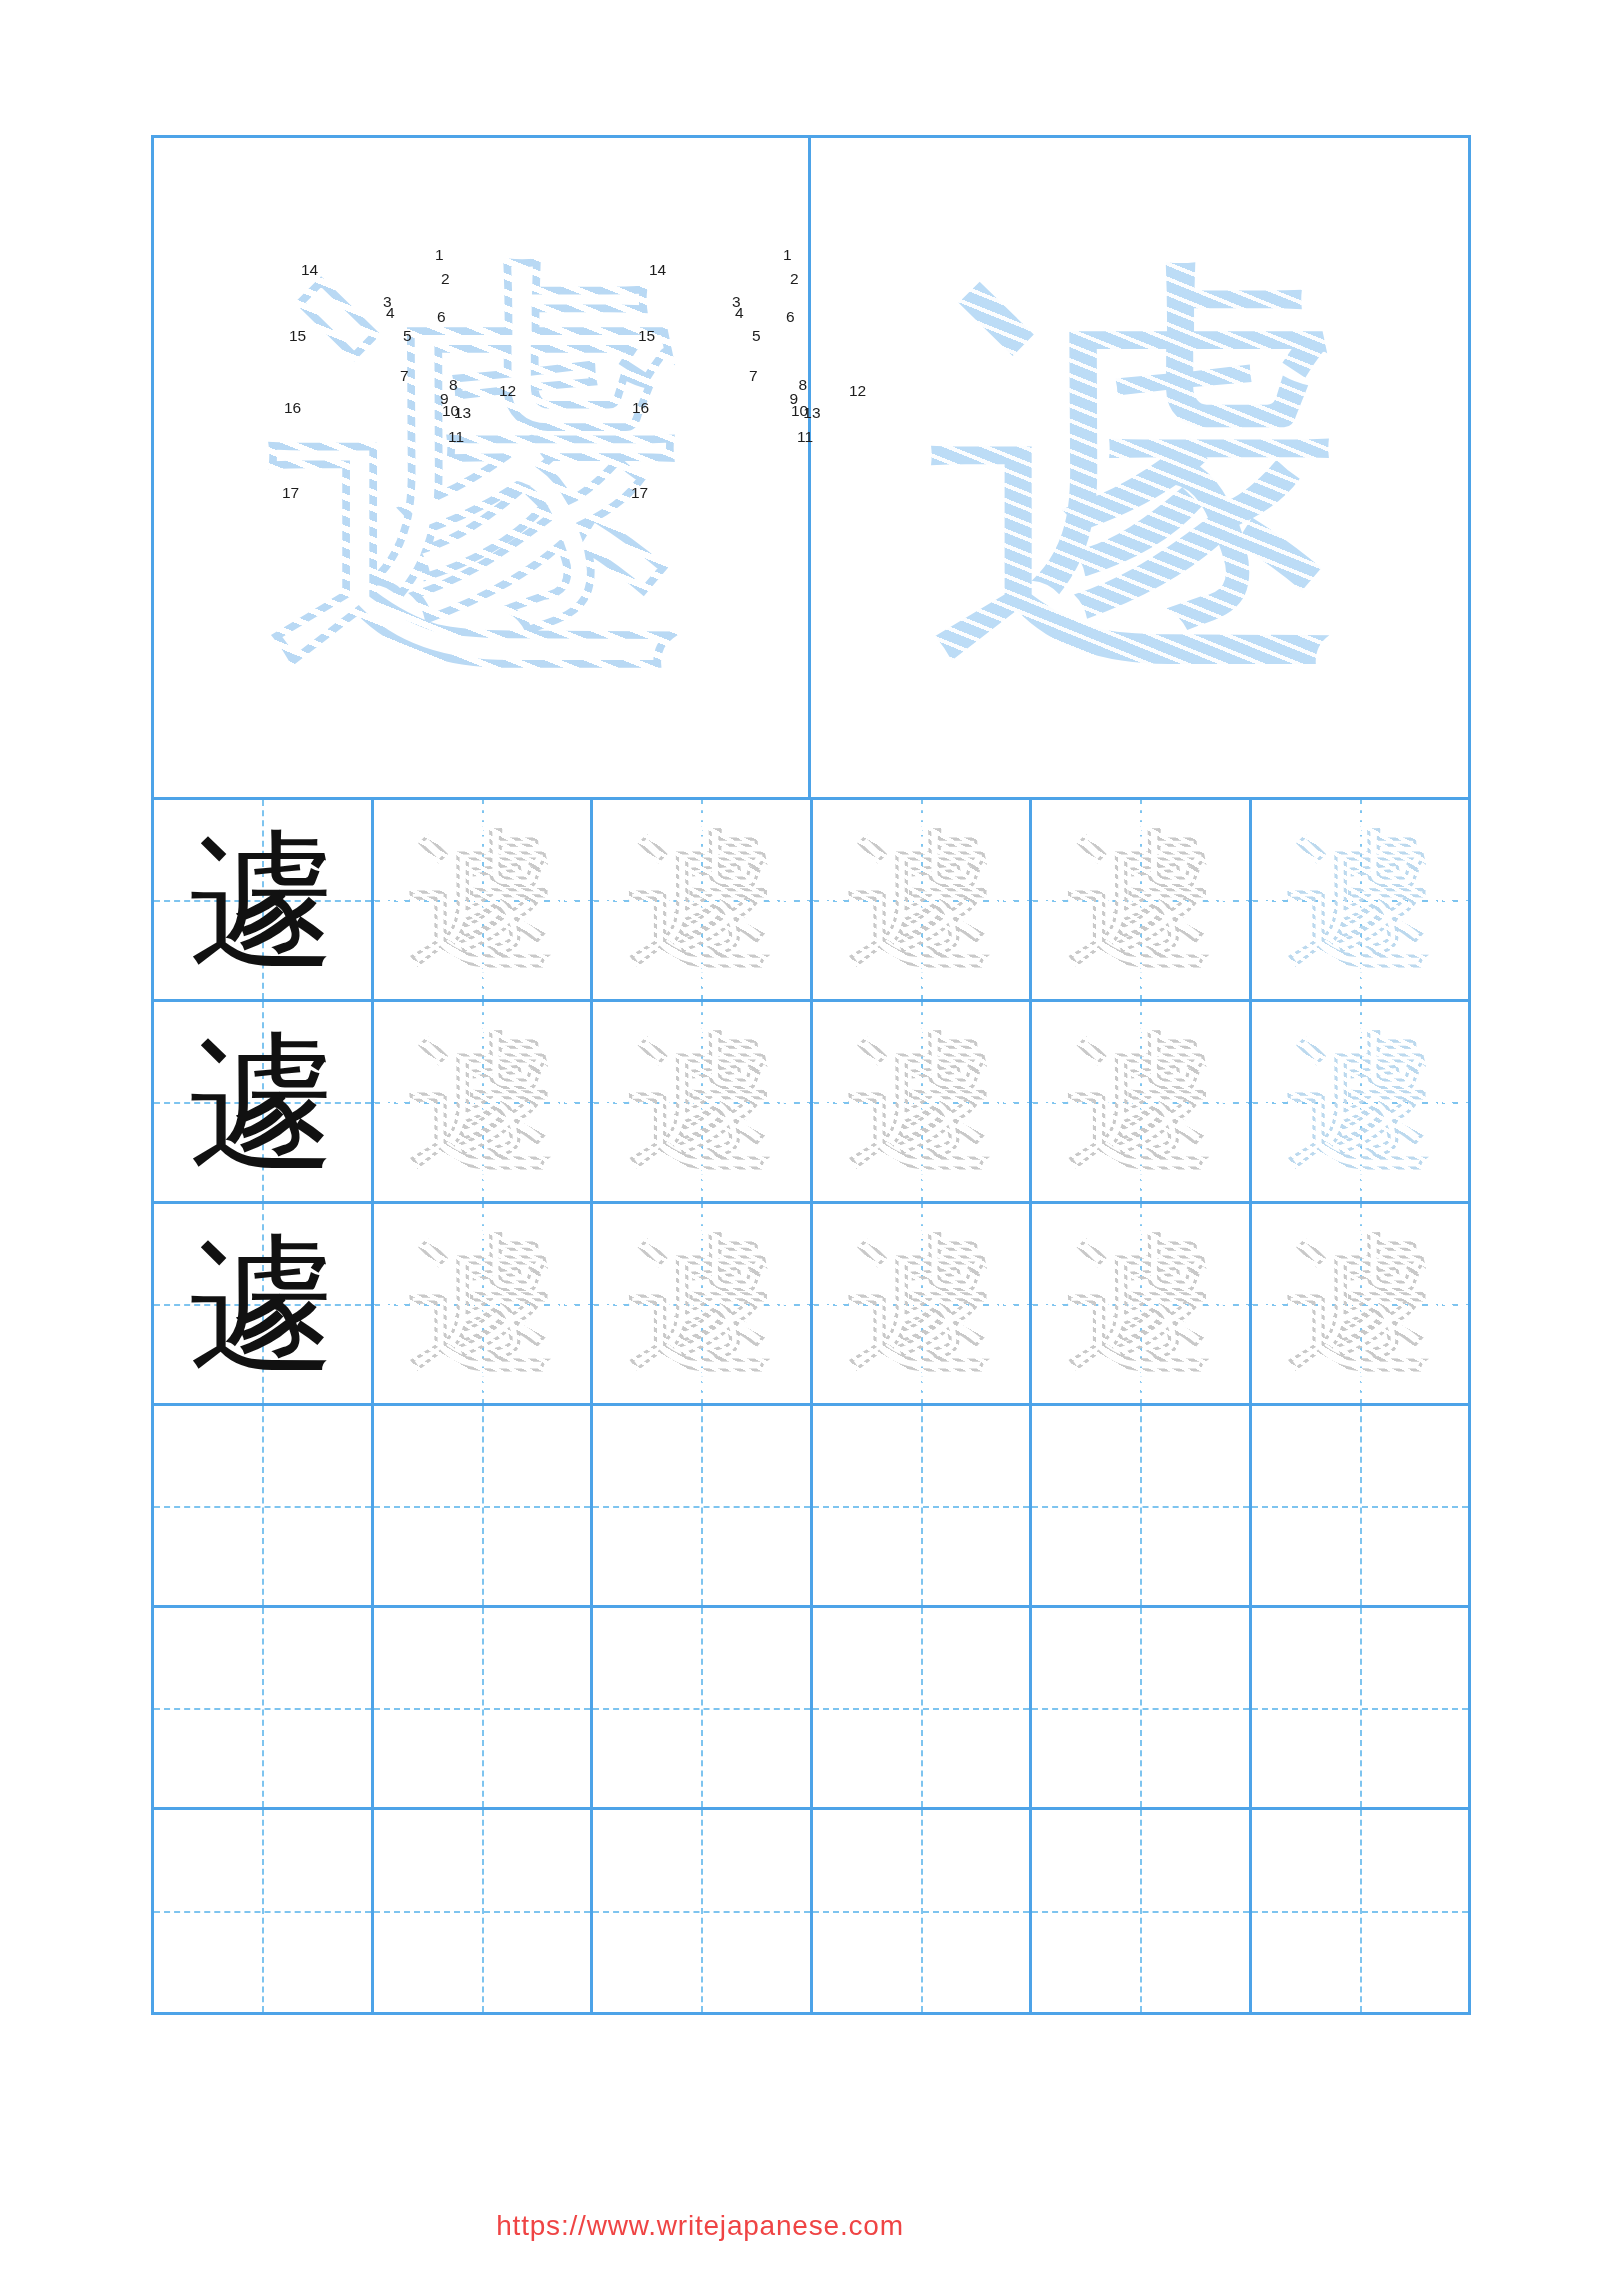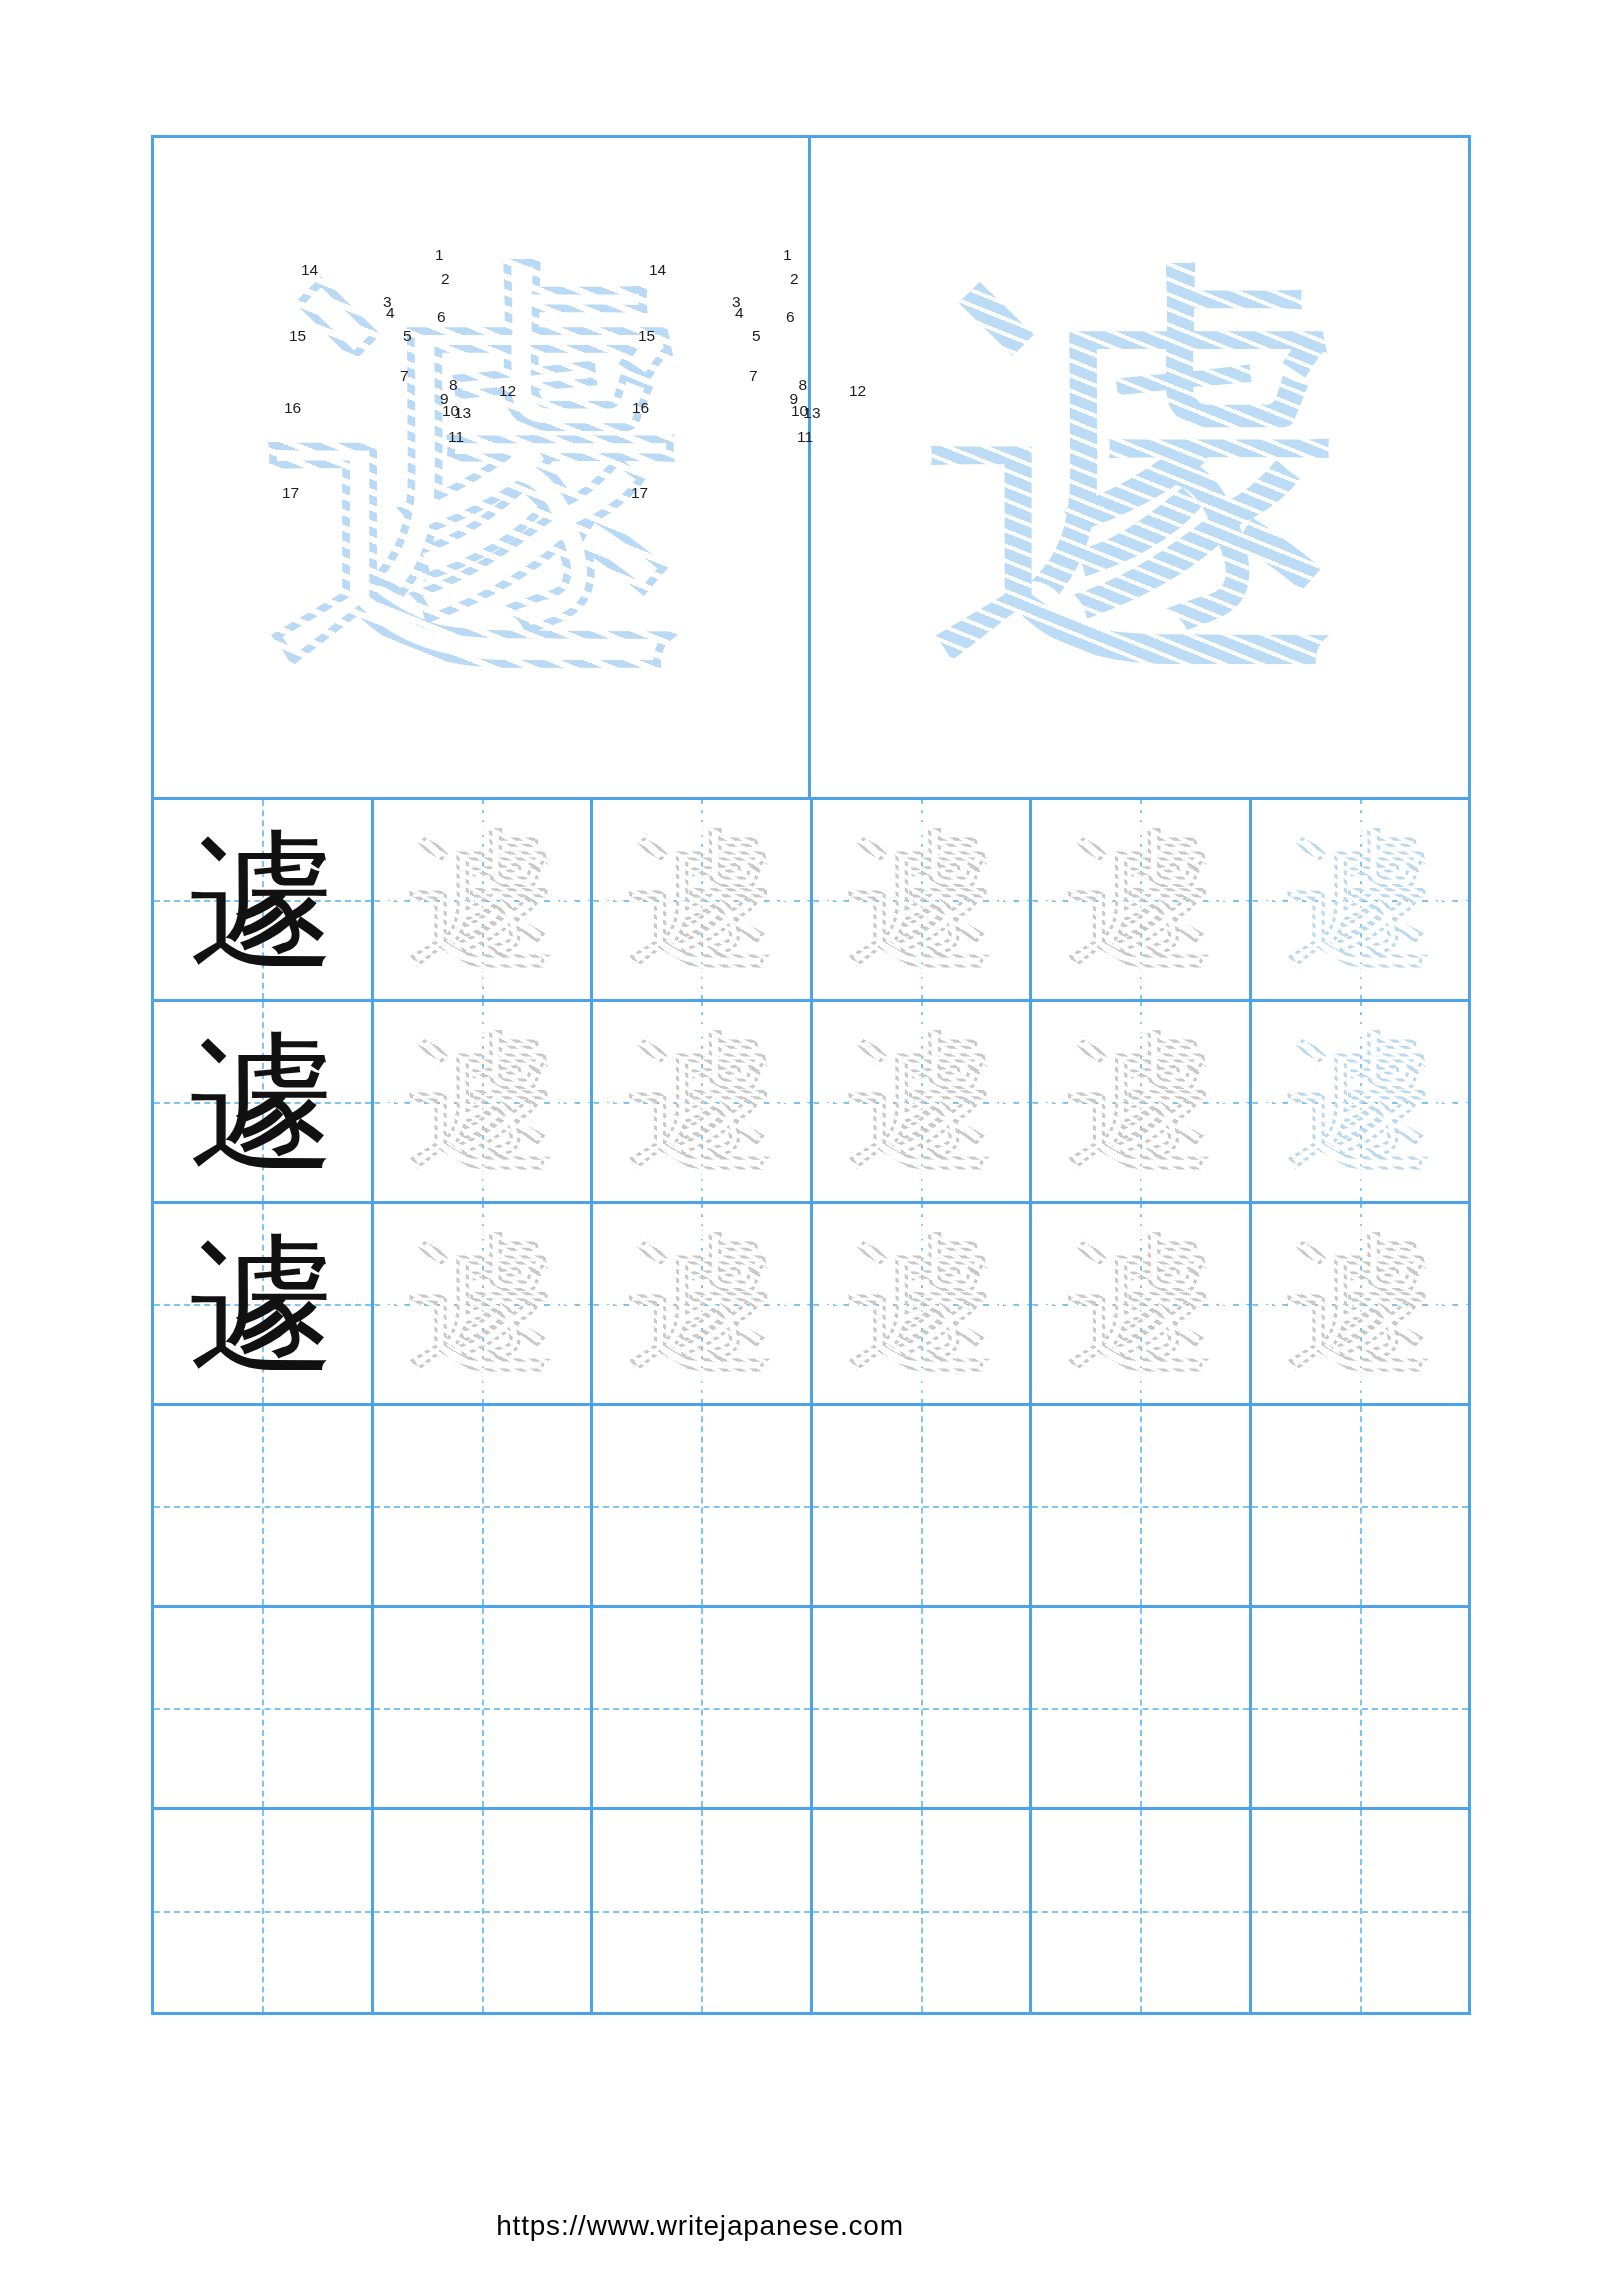--- a/index.html
+++ b/index.html
@@ -173,21 +173,21 @@
   }
 
   .footer {
     position: absolute;
     left: 0;
     top: 2210px;
     width: 1400px;
     text-align: center;
     font-family: "Liberation Sans", sans-serif;
     font-size: 28px;
-    color: #000000;
+    color: #ef4444;
     letter-spacing: 0.8px;
   }
 </style>
 </head>
 <body>
 
 <div class="sheet">
 
   <div class="demo-row">
 

